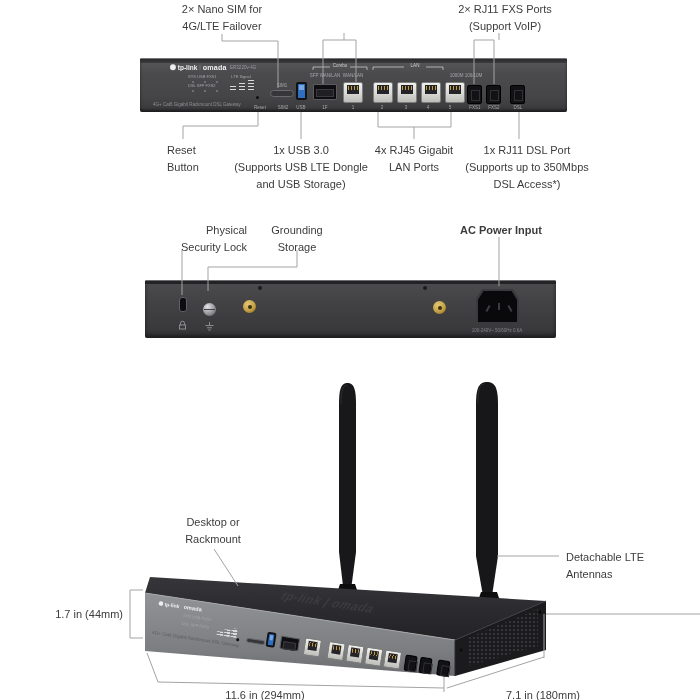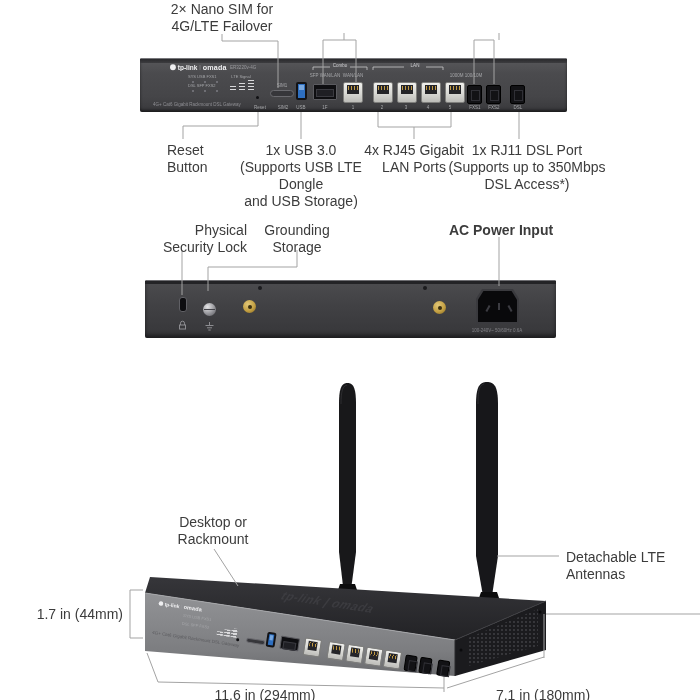--- a/index.html
+++ b/index.html
@@ -1,20 +1,20 @@
 <!DOCTYPE html>
 <html><head>
 <meta charset="utf-8">
 <style>
   html,body { margin:0; padding:0; background:#fff; }
   #canvas { position:relative; width:700px; height:700px; background:#ffffff; overflow:hidden;
             font-family:"Liberation Sans", sans-serif; }
   .abs { position:absolute; }
   
-  .co { position:absolute; font-size:14px; line-height:17px; color:#3c3c3c;
+  .co { position:absolute; font-size:11px; line-height:17px; color:#3c3c3c;
         white-space:pre-line; text-align:center; }
   .co.left { text-align:left; }
   .co.right { text-align:right; }
   
   #dev1 { position:absolute; left:140px; top:58px; width:427px; height:54px; border-radius:2px;
           background:linear-gradient(180deg,#59595c 0%,#4b4b4e 28%,#454548 72%,#38383b 100%);
           box-shadow:inset 0 1px 0 #77777b, inset 0 -2px 3px rgba(0,0,0,.55); }
   #dev1::before { content:""; position:absolute; left:0; right:0; top:1px; height:4px;
           background:linear-gradient(#29292c,#3c3c3f); }
   #dev2 { position:absolute; left:145px; top:280px; width:411px; height:58px; border-radius:2px;
@@ -251,20 +251,22 @@
     <div class="rj45" style="left:207px;top:19px;width:17px;height:18px;"></div>
     <div class="rj45" style="left:226px;top:19px;width:17px;height:18px;"></div>
     <div class="rj45" style="left:245px;top:19px;width:17px;height:18px;"></div>
     <div class="rj11" style="left:266px;top:21px;width:12px;height:16px;"></div>
     <div class="rj11" style="left:281px;top:21px;width:12px;height:16px;"></div>
     <div class="rj11" style="left:299px;top:21px;width:12px;height:16px;"></div>
   </div>
 
   <div class="co" style="left:147px;top:1px;width:150px;">2× Nano SIM for
 4G/LTE Failover</div>
+  <div class="co" style="left:424px;top:1px;width:162px;">2× RJ11 FXS Ports
+(Support VoIP)</div>
 
   <div class="co left" style="left:167px;top:142px;width:70px;">Reset
 Button</div>
   <div class="co" style="left:216px;top:142px;width:170px;">1x USB 3.0
 (Supports USB LTE Dongle
 and USB Storage)</div>
   <div class="co" style="left:354px;top:142px;width:120px;">4x RJ45 Gigabit
 LAN Ports</div>
   <div class="co" style="left:447px;top:142px;width:160px;">1x RJ11 DSL Port
 (Supports up to 350Mbps

